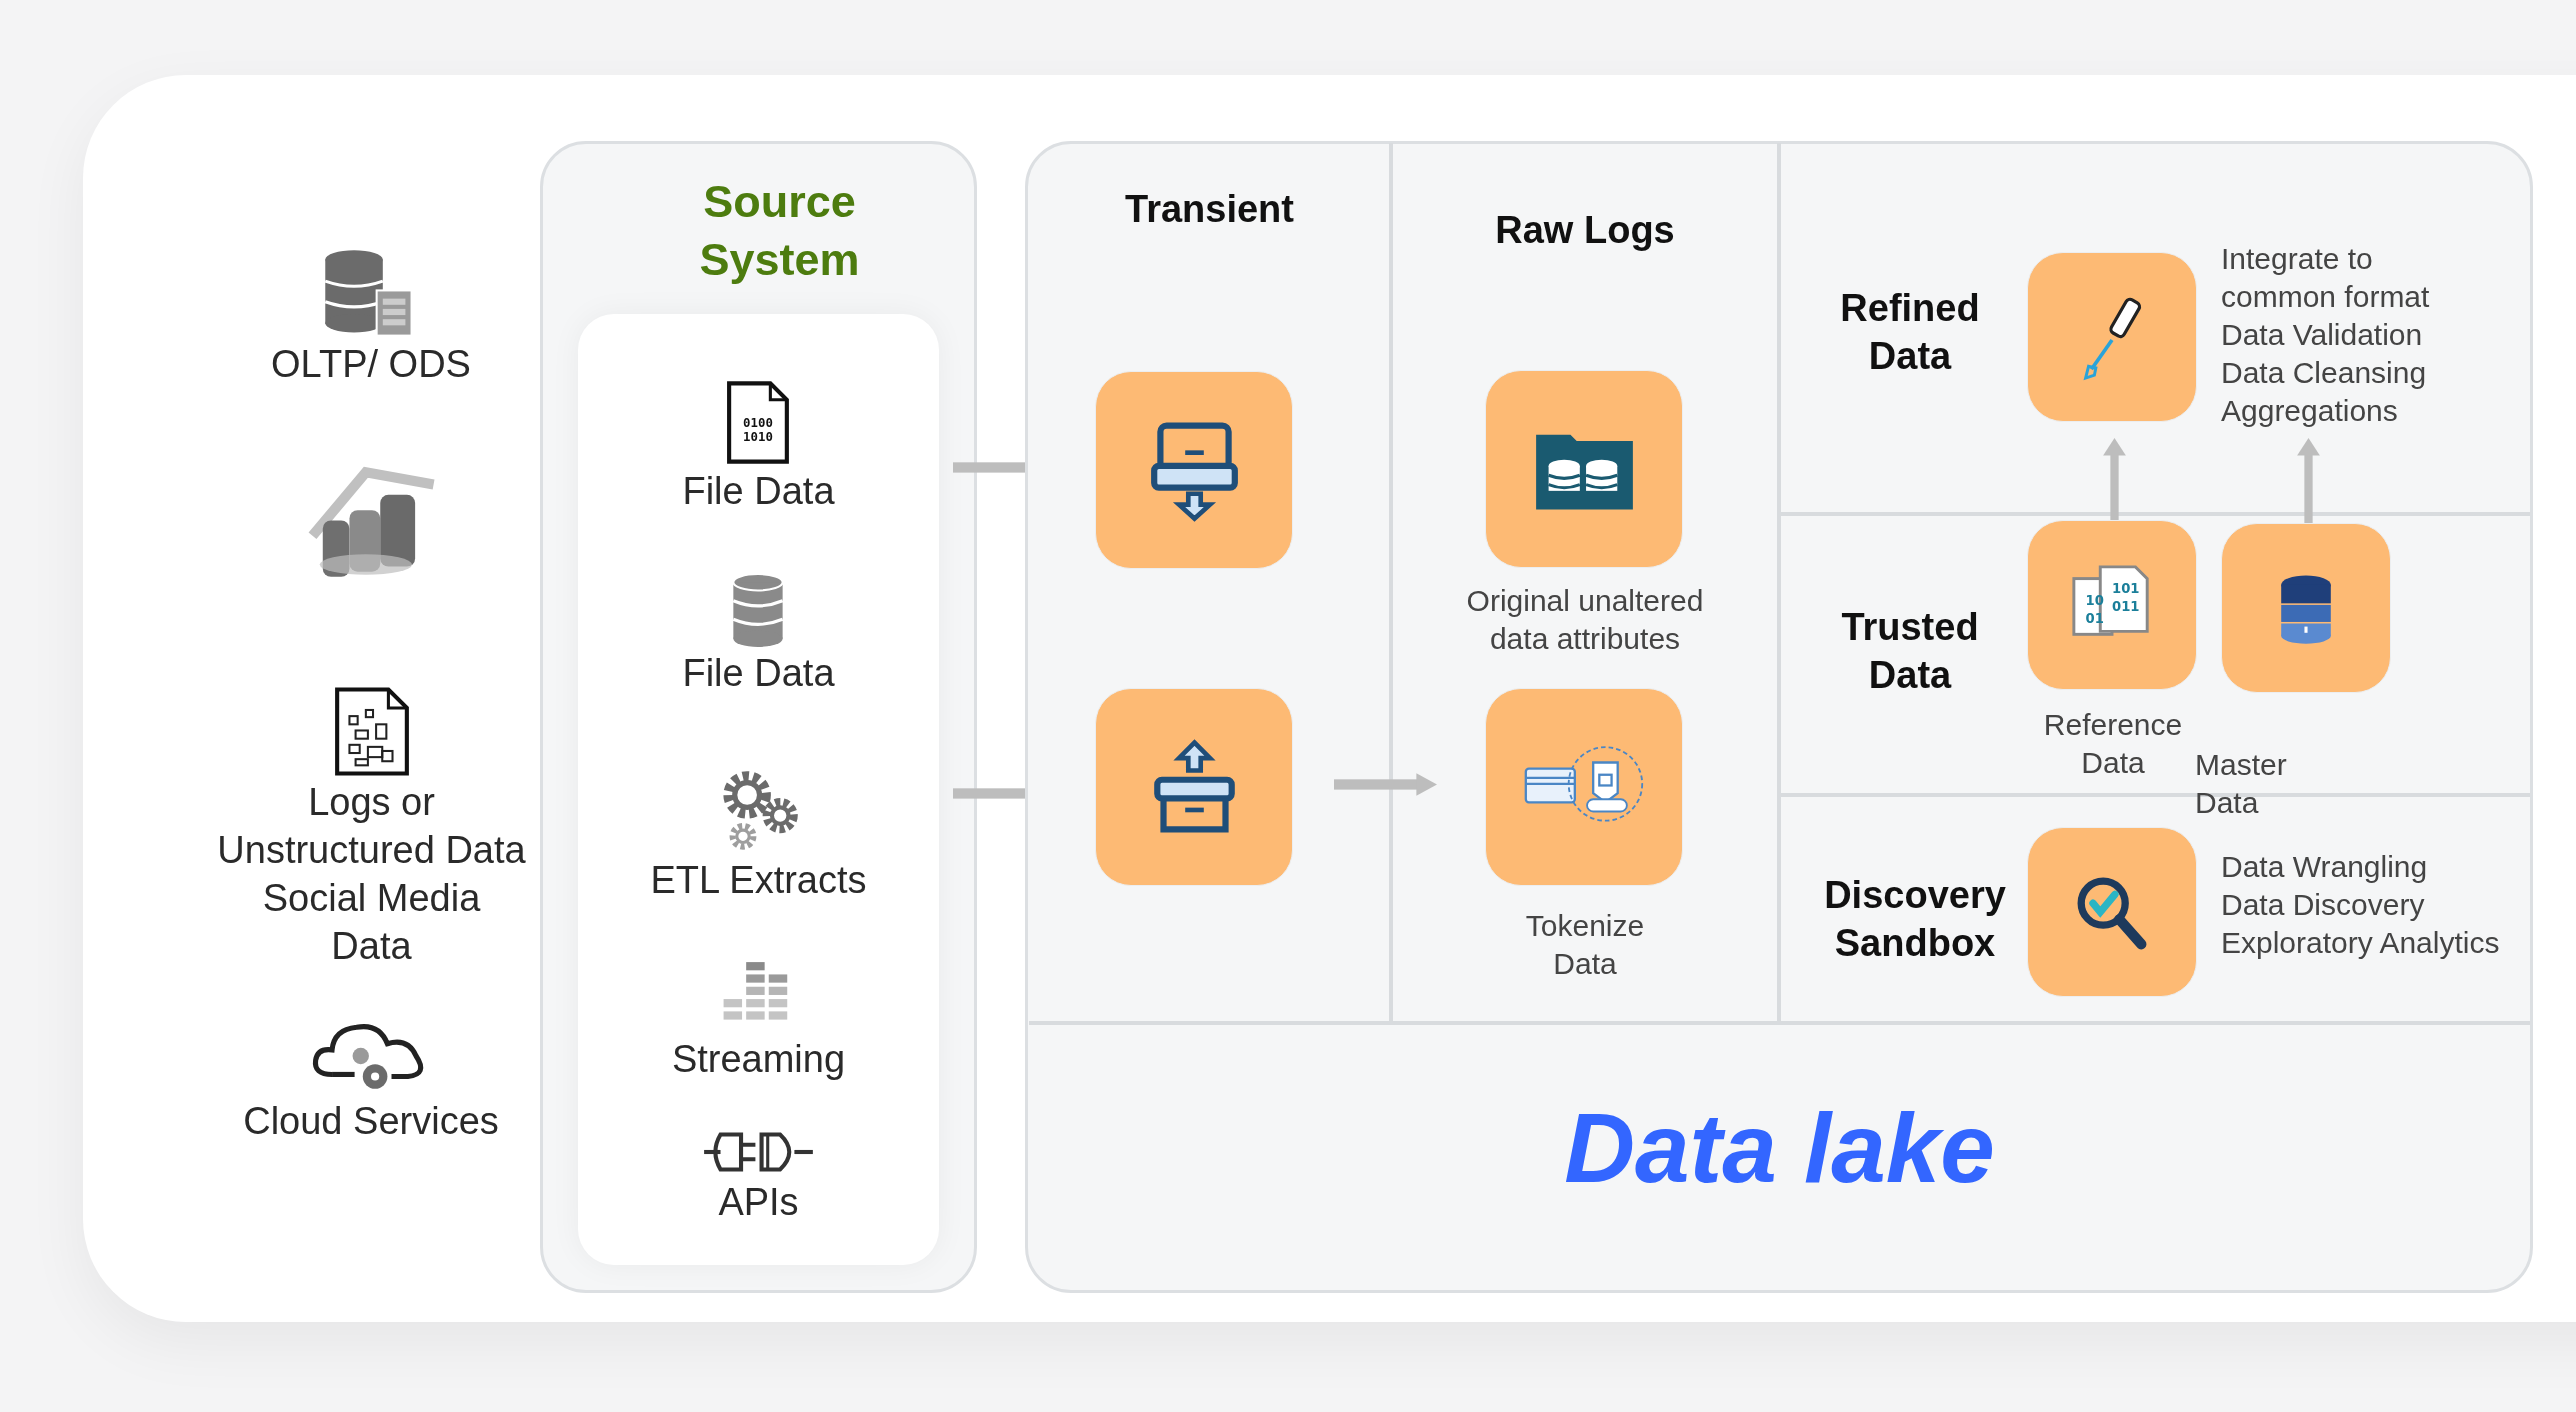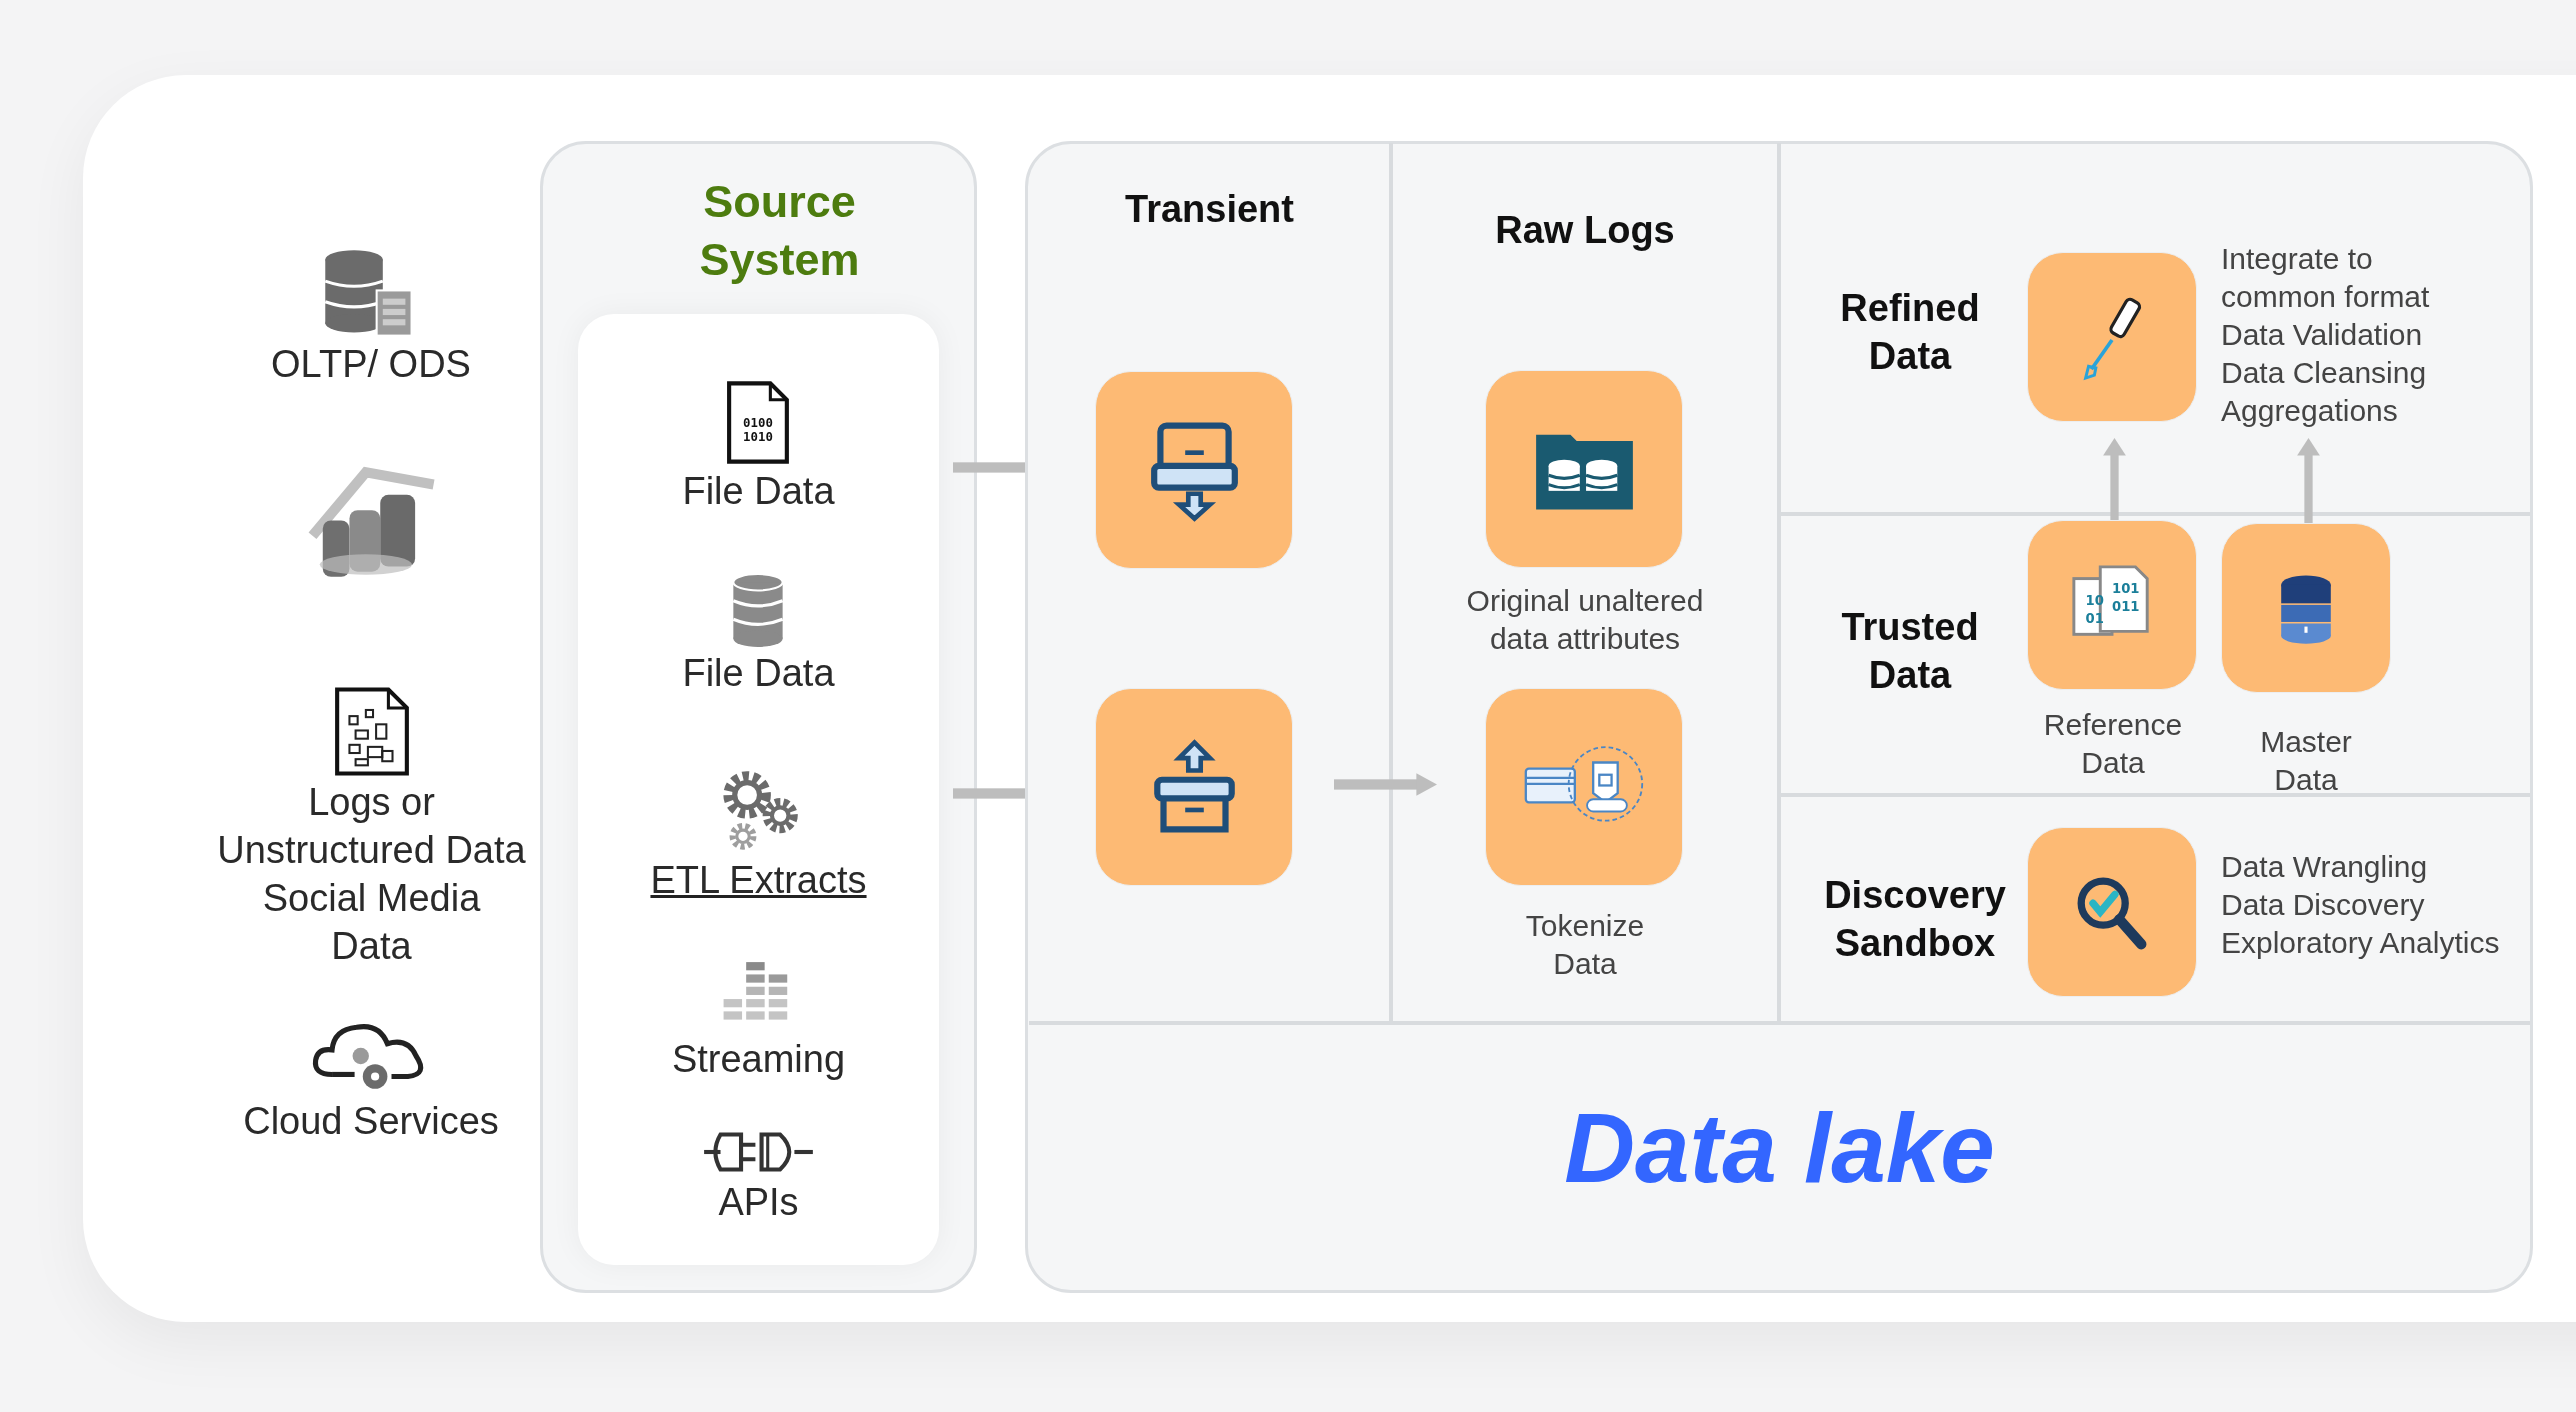--- a/index.html
+++ b/index.html
@@ -102,21 +102,21 @@
     <ellipse cx="27" cy="10" rx="24" ry="8" fill="#8a8a8a"></ellipse>
     <rect x="3" y="10" width="48" height="55" fill="#8a8a8a"></rect>
     <ellipse cx="27" cy="65" rx="24" ry="8" fill="#8a8a8a"></ellipse>
     <ellipse cx="27" cy="10" rx="24" ry="8" fill="none" stroke="#fff" stroke-width="2"></ellipse>
     <path d="M3 28 Q27 38 51 28" stroke="#fff" stroke-width="3" fill="none"></path>
     <path d="M3 46 Q27 56 51 46" stroke="#fff" stroke-width="3" fill="none"></path>
   </svg>
   <div class="label">File Data</div>
 </div>
 
-<div class="abs" style="left:578px;top:768px;width:361px;text-align:center;text-decoration:underline;">
+<div class="abs" style="left:578px;top:768px;width:361px;text-align:center;">
   <svg width="93" height="88" viewBox="0 0 90 85" style="margin:0 auto;">
     <circle cx="34" cy="26" r="18" fill="none" stroke="#6b6b6b" stroke-width="10" stroke-dasharray="6 4"></circle>
     <circle cx="34" cy="26" r="12" fill="none" stroke="#6b6b6b" stroke-width="5"></circle>
     <circle cx="66" cy="46" r="13" fill="none" stroke="#6b6b6b" stroke-width="8" stroke-dasharray="5 3"></circle>
     <circle cx="66" cy="46" r="8" fill="none" stroke="#6b6b6b" stroke-width="4"></circle>
     <circle cx="30" cy="66" r="10" fill="none" stroke="#9e9e9e" stroke-width="6" stroke-dasharray="4 3"></circle>
     <circle cx="30" cy="66" r="6" fill="none" stroke="#9e9e9e" stroke-width="3"></circle>
   </svg>
   <div class="label">ETL Extracts</div>
 </div>
@@ -272,21 +272,21 @@
 <div class="abs tile" style="left:2221px;top:523px;width:170px;height:170px;">
   <svg width="62" height="72" viewBox="0 0 40 46">
     <ellipse cx="20" cy="8" rx="16" ry="6" fill="#1f3f7a"></ellipse>
     <rect x="4" y="8" width="32" height="12" fill="#1f3f7a"></rect>
     <rect x="4" y="21" width="32" height="11" fill="#3c6bb5"></rect>
     <rect x="4" y="33" width="32" height="8" fill="#5a8ad0"></rect>
     <ellipse cx="20" cy="41" rx="16" ry="5" fill="#5a8ad0"></ellipse>
     <rect x="19" y="35" width="2" height="4" fill="#fff"></rect>
   </svg>
 </div>
-<div class="abs small" style="left:2195px;top:723px;width:222px;text-align:center;">
+<div class="abs small" style="left:2195px;top:746px;width:222px;text-align:left;">
   <div>Master</div>
   <div>Data</div>
 </div>
 
 <div class="abs bold-head" style="left:1781px;top:871px;width:268px;">
   <div>Discovery</div>
   <div>Sandbox</div>
 </div>
 <div class="abs tile" style="left:2027px;top:827px;width:170px;height:170px;">
   <svg width="88" height="88" viewBox="0 0 60 60">

